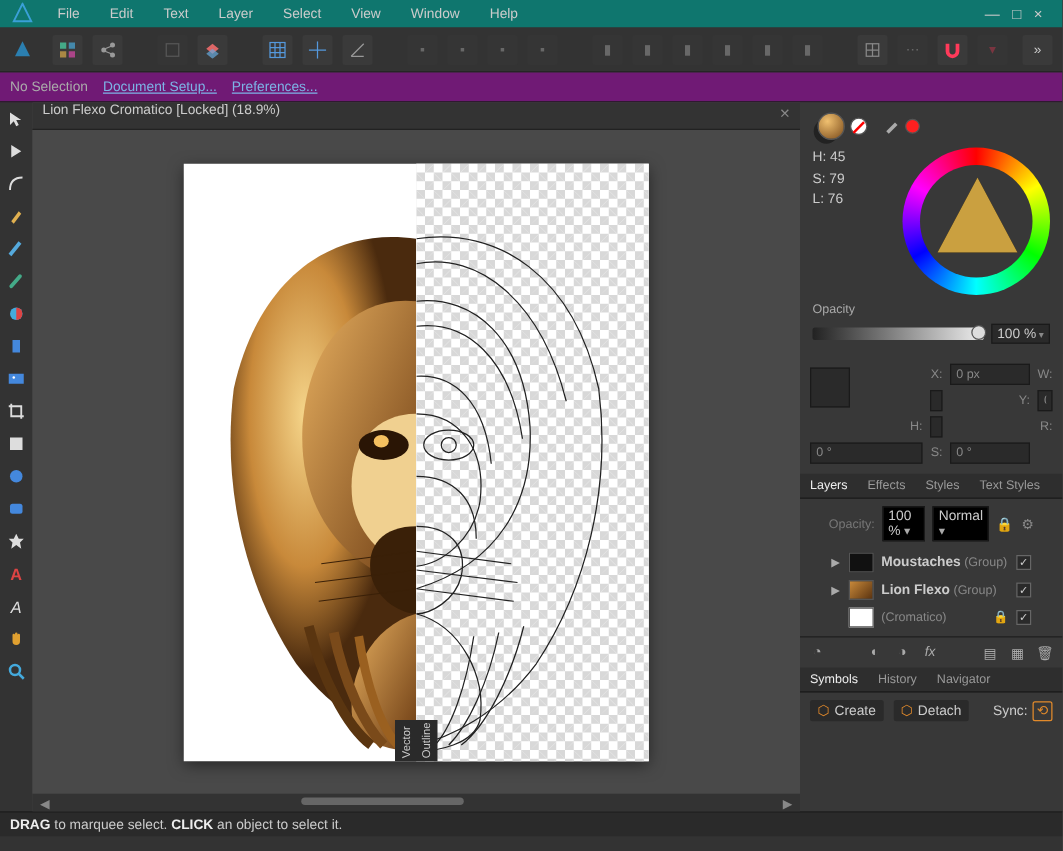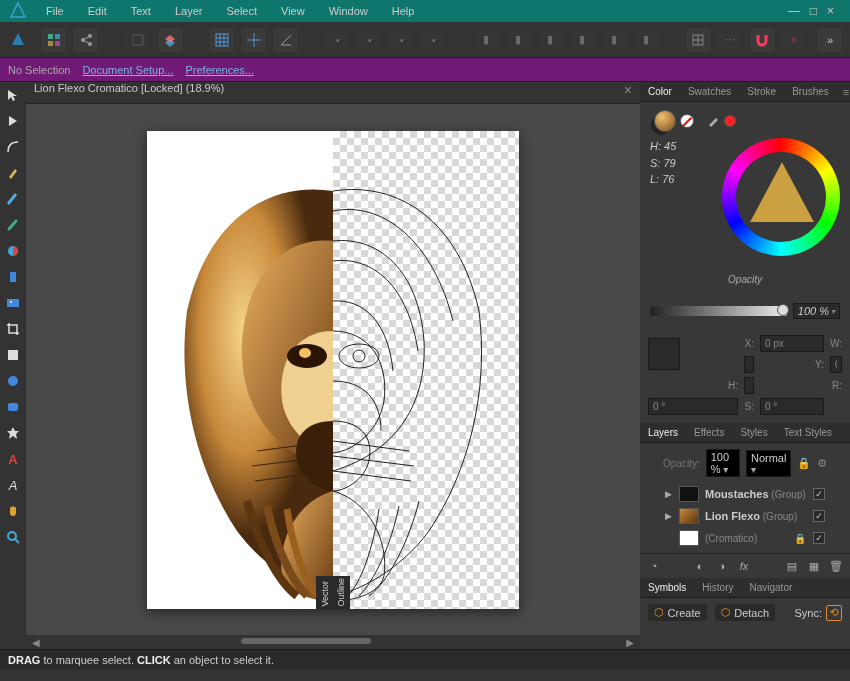--- a/index.html
+++ b/index.html
@@ -36,37 +36,37 @@
 .split-label { position:absolute; left:50%; bottom:0; transform:translateX(-50%); background:#2a2a2a; padding:2px 4px; font-size:9px; display:flex; gap:6px; }
 .split-label span { writing-mode:vertical-rl; transform:rotate(180deg); font-size:9px; color:#ccc; }
 .hscroll { height:14px; background:#333; position:relative; }
 .hscroll .thumb { position:absolute; left:35%; top:3px; width:130px; height:6px; background:#666; border-radius:3px; }
 .hscroll .arrow { position:absolute; top:0; font-size:10px; color:#888; cursor:pointer; padding:2px 4px; }
 .panels { width:210px; background:#383838; display:flex; flex-direction:column; }
 .panel-tabs { display:flex; background:#2e2e2e; border-bottom:1px solid #1a1a1a; height:20px; align-items:center; }
 .panel-tabs .ptab { padding:3px 8px; cursor:pointer; color:#999; font-size:10px; }
 .panel-tabs .ptab.active { color:#eee; }
 .panel-tabs .pmenu { margin-left:auto; padding:0 6px; cursor:pointer; color:#888; }
-.color-panel { padding:8px 10px; background:#383838;font-style:italic; }
+.color-panel { padding:8px 10px; background:#383838; }
 .swatch-row { display:flex; align-items:center; gap:4px; margin-bottom:6px; }
 .swatch { width:22px; height:22px; border-radius:50%; border:1px solid #555; }
 .swatch.fill { background:radial-gradient(circle at 35% 30%,#f0c070,#7a4a1a); box-shadow: -4px 4px 0 -1px #222; margin-left:4px; }
 .swatch.none { background:#fff; position:relative; width:14px; height:14px; }
 .swatch.none::after { content:""; position:absolute; left:0; top:50%; width:100%; height:2px; background:red; transform:rotate(-45deg); }
 .swatch.tiny { width:12px; height:12px; background:#ff2020; }
 .picker { width:100%; display:flex; gap:10px; align-items:flex-start; }
 .hsl { font-size:10px; color:#aaa; line-height:1.5; }
 .wheel { width:118px; height:118px; position:relative; margin-left:auto; }
 .wheel .ring { width:118px; height:118px; border-radius:50%;
   background:conic-gradient(red,#ff8000,yellow,#80ff00,lime,#00ff80,cyan,#0080ff,blue,#8000ff,magenta,#ff0080,red); }
 .wheel .ring::after { content:""; position:absolute; left:14px; top:14px; width:90px; height:90px; border-radius:50%; background:#383838; }
 .wheel .tri { position:absolute; left:28px; top:24px; width:0; height:0;
   border-left:32px solid transparent; border-right:32px solid transparent; border-bottom:60px solid #caa040;
   filter:drop-shadow(0 0 0 #000); }
-.opacity-row { display:flex; align-items:center; gap:6px; margin-top:18px;justify-content:center; }
+.opacity-row { display:flex; align-items:center; gap:6px; margin-top:6px; }
 .opacity-row .label { font-size:10px; color:#aaa; }
 .slider { flex:1; height:10px; background:linear-gradient(to right,#222,#eee); border-radius:2px; position:relative; }
 .slider .knob { position:absolute; right:-2px; top:-2px; width:12px; height:12px; background:#ddd; border-radius:50%; border:1px solid #555; }
 .pct-box { background:#2a2a2a; border:1px solid #1a1a1a; padding:1px 4px; font-size:10px; display:flex; align-items:center; gap:2px; }
 .pct-box .chev { font-size:8px; color:#888; }
 .section-head { padding:4px 8px; background:#303030; border-top:1px solid #1e1e1e; border-bottom:1px solid #1e1e1e; font-size:10px; color:#bbb; }
 .transform { padding:8px; display:grid; grid-template-columns:auto 1fr auto 1fr; gap:4px 6px; align-items:center; }
 .transform .fl { font-size:10px; color:#888; text-align:right; }
 .transform input { width:100%; background:#2a2a2a; border:1px solid #1a1a1a; color:#888; padding:2px 4px; font-size:10px; }
 .transform .anchor { grid-row:1/3; width:32px; height:32px; background:#2a2a2a; border:1px solid #1a1a1a; margin-right:4px; }
@@ -371,27 +371,20 @@
     </div>
     <div class="hscroll">
       <span class="arrow" style="left:2px">◀</span>
       <div class="thumb"></div>
       <span class="arrow" style="right:2px">▶</span>
     </div>
   </div>
 
   <div class="panels">
 
-    <div class="panel-tabs">
-      <div class="ptab active">Color</div>
-      <div class="ptab">Swatches</div>
-      <div class="ptab">Stroke</div>
-      <div class="ptab">Brushes</div>
-      <div class="pmenu">≡</div>
-    </div>
     <div class="color-panel">
       <div class="swatch-row">
         <div class="swatch fill"></div>
         <div class="swatch none"></div>
         <div style="width:4px"></div>
         <svg width="14" height="14">
             <path d="M3 11 L10 4 L12 6 L5 13 Z" fill="#aaa"></path>
           </svg>
         <div class="swatch tiny"></div>
       </div>

